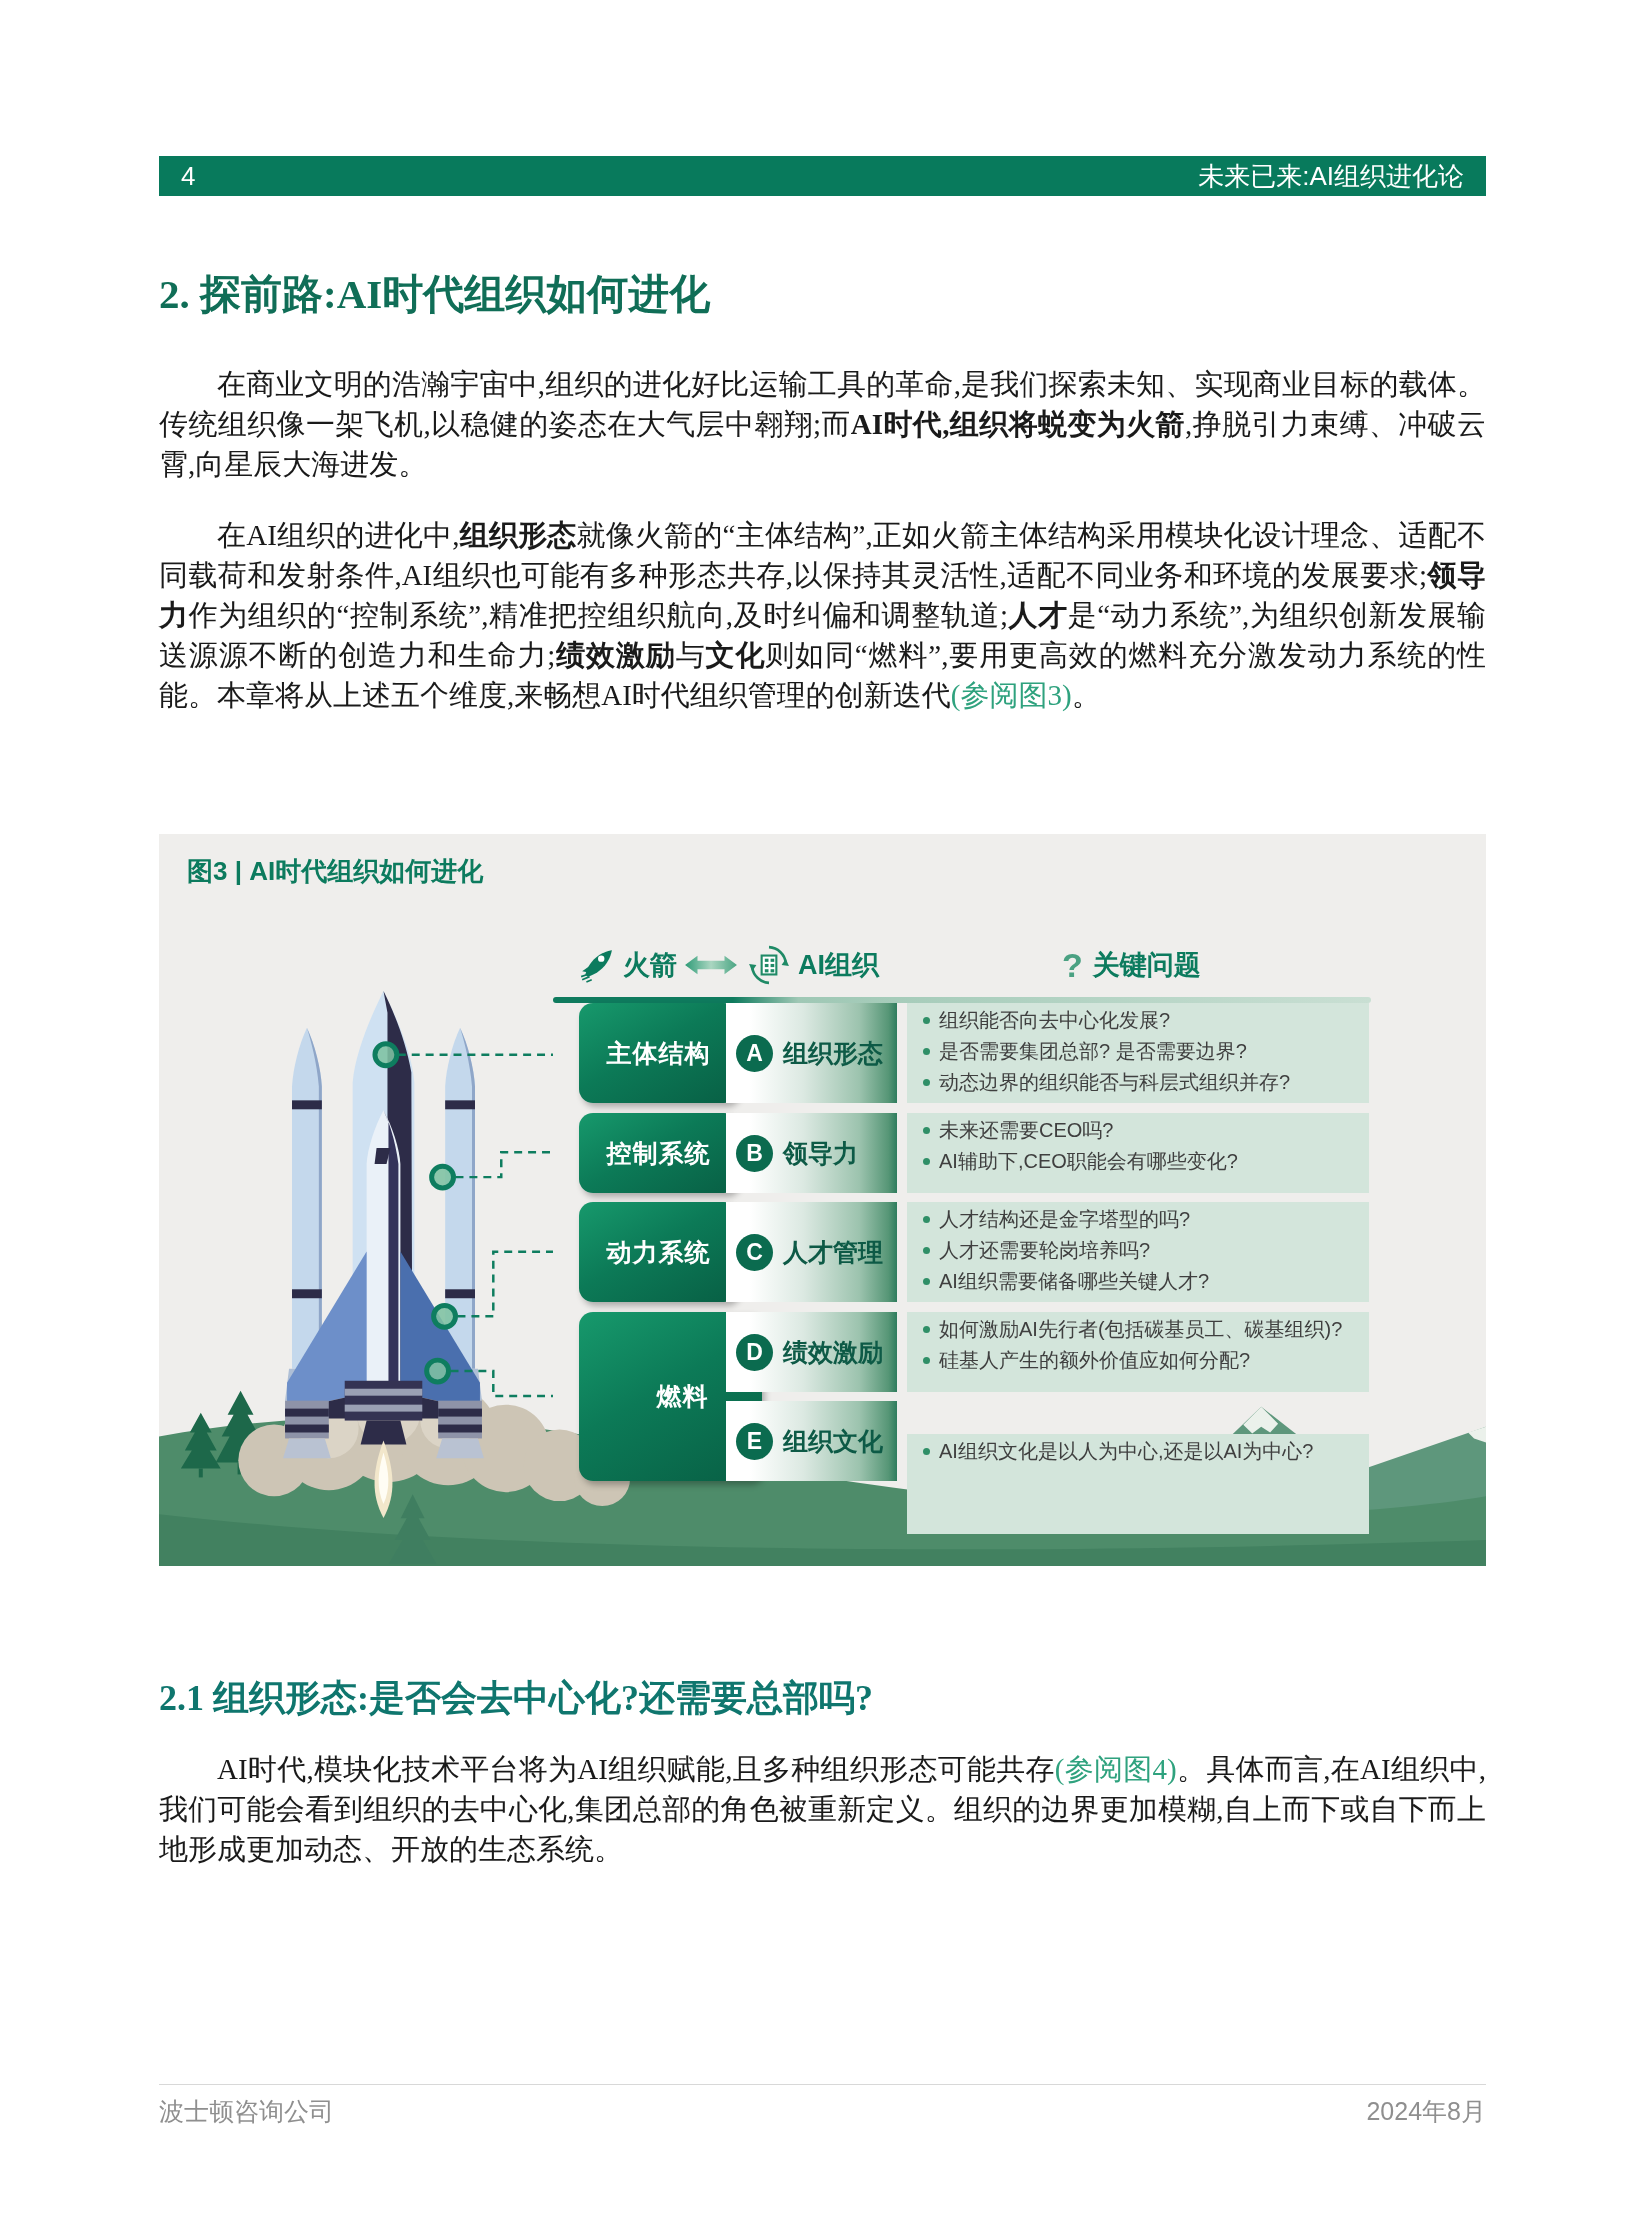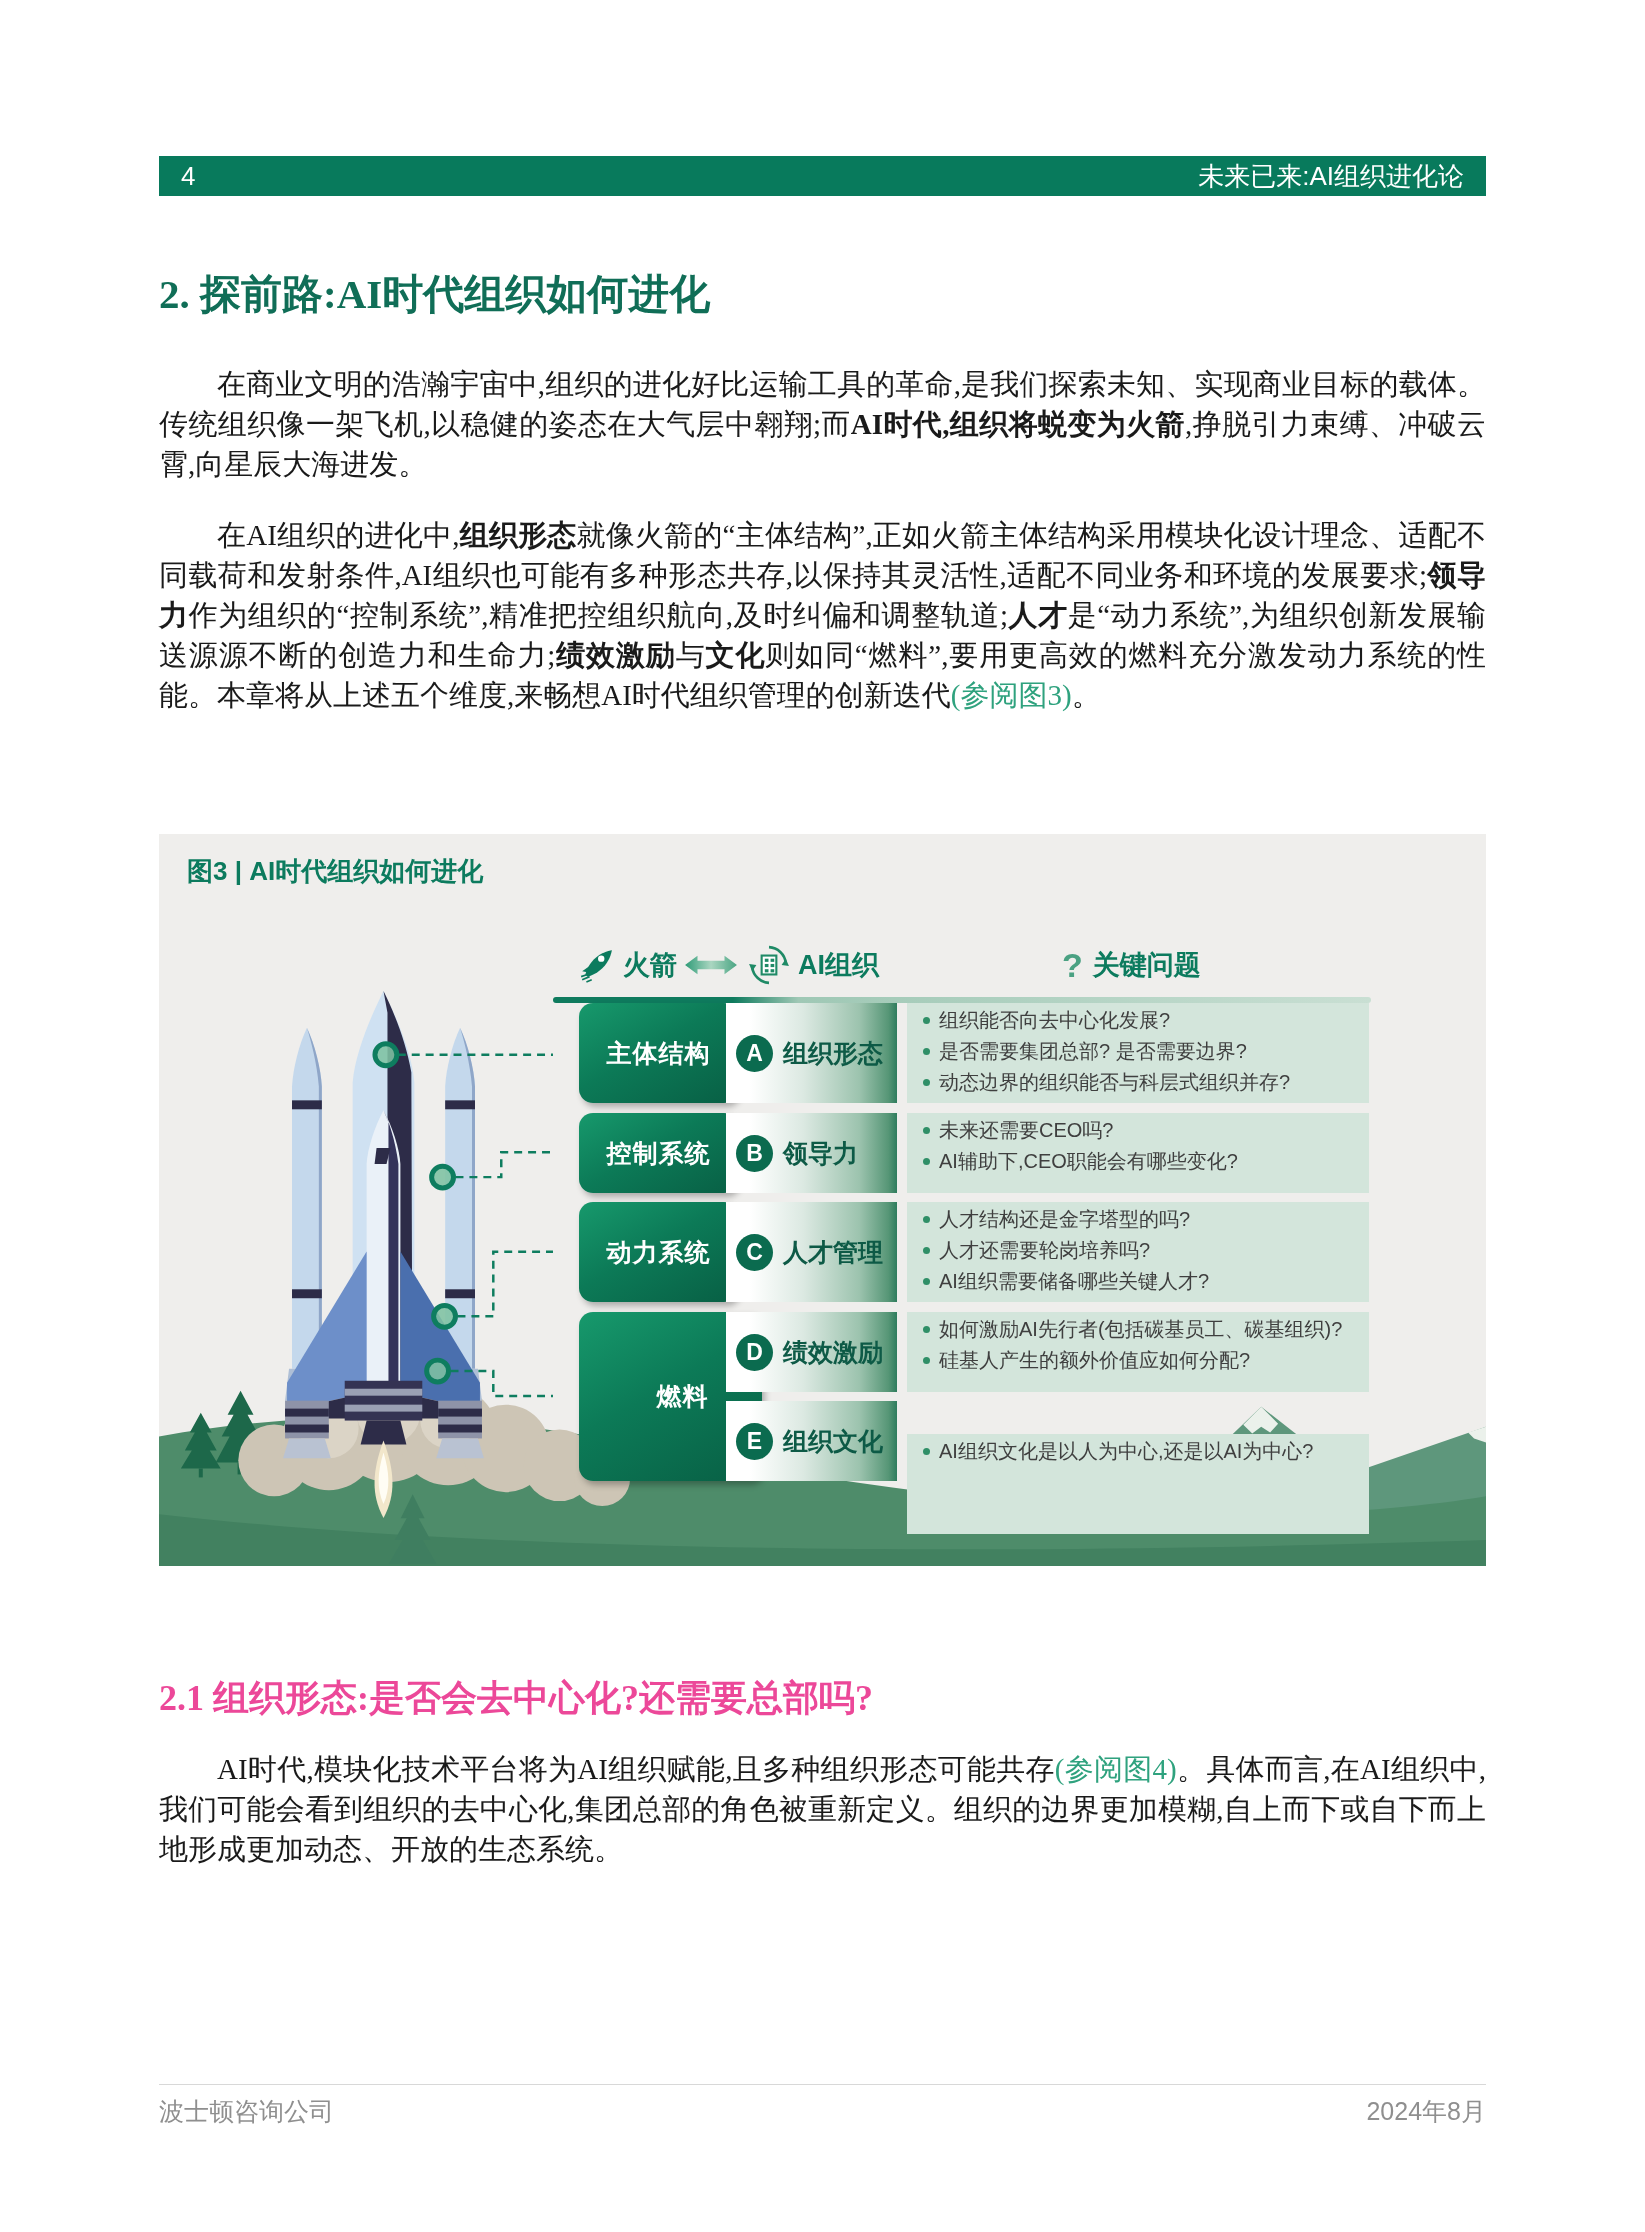--- a/index.html
+++ b/index.html
@@ -13,21 +13,21 @@
          color:#106e57;font-family:"Liberation Serif","DejaVu Serif",serif;text-align:right;}
   .para{position:absolute;left:159px;width:1327px;margin:0;font-size:29px;line-height:40px;
         color:#1a1a1a;text-align:justify;text-indent:2em;
         font-family:"Liberation Serif","DejaVu Serif",serif;}
   #para1{top:364px;}
   #para2{top:515px;}
   #para3{top:1749px;}
   .para .b{font-weight:bold;}
   .para .ref-link{color:#2fa27e;}
   h2.subsec{position:absolute;left:159px;top:1674px;margin:0;font-size:36px;font-weight:bold;
-            color:#ec4899;font-family:"Liberation Serif","DejaVu Serif",serif;text-align:right;}
+            color:#0f766e;font-family:"Liberation Serif","DejaVu Serif",serif;text-align:right;}
   
   .fig{position:absolute;left:159px;top:834px;width:1327px;height:732px;margin:0;
        background:#efeeec;overflow:hidden;}
   .fig-title{position:absolute;left:28px;top:20px;font-size:26px;font-weight:bold;color:#0c7b5e;}
   .legend-item{position:absolute;top:107px;height:48px;display:flex;align-items:center;
                font-size:27px;font-weight:bold;color:#0c7b5e;}
   .underbar{position:absolute;left:394px;top:163px;width:818px;height:6px;border-radius:3px;
             background:linear-gradient(90deg,#0f7b5e 0%,#0f7b5e 22%,#9fc8b5 30%,#c9dfd3 100%);}
   .pill{position:absolute;left:372px;width:159px;border-radius:14px;
         background:linear-gradient(150deg,#17996c 0%,#0c7a57 45%,#085f44 100%);

